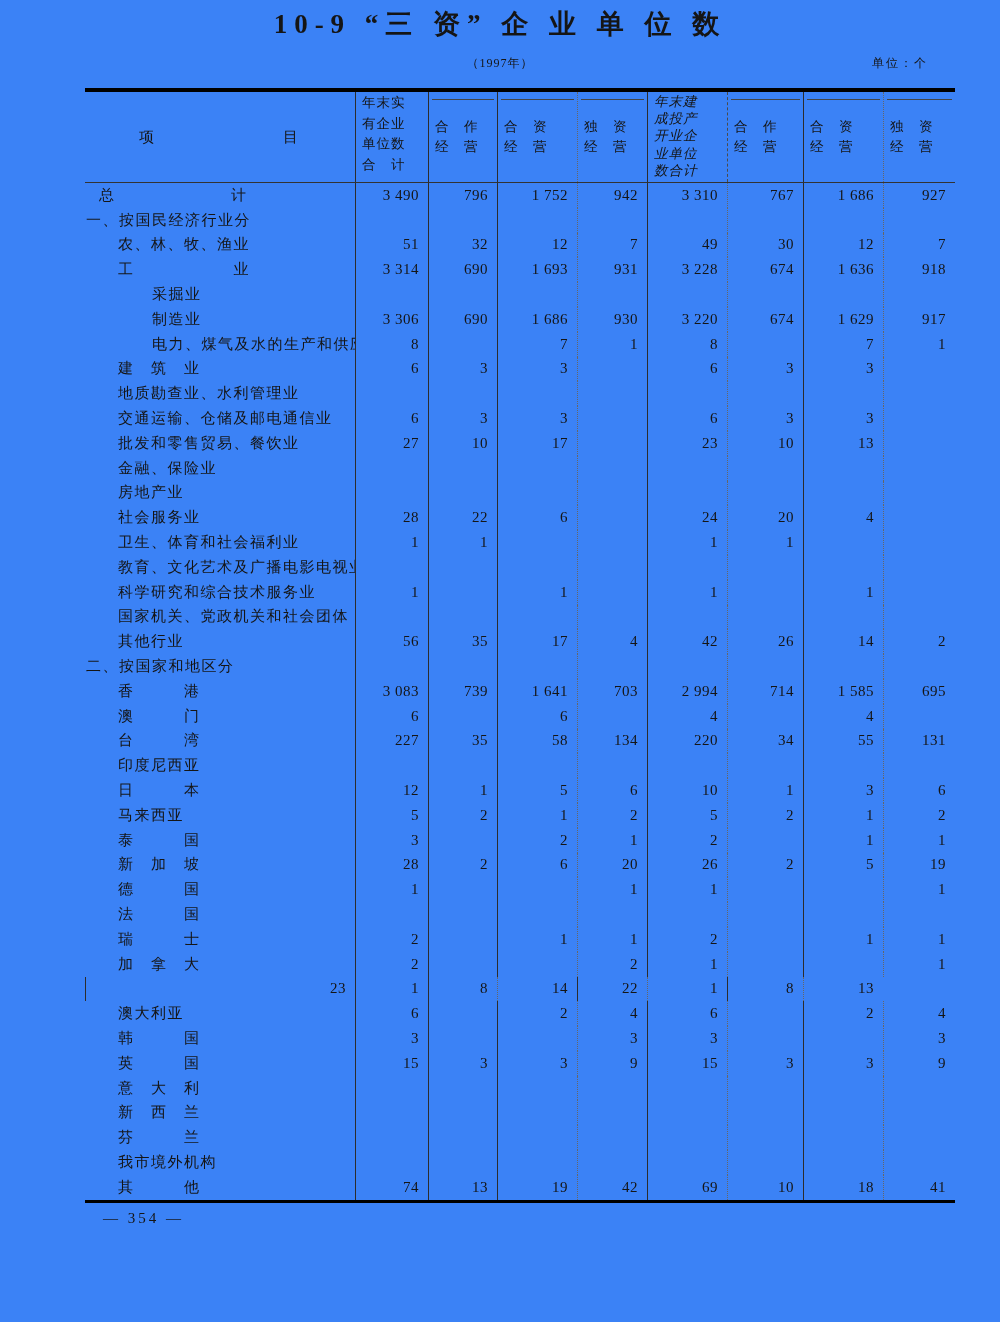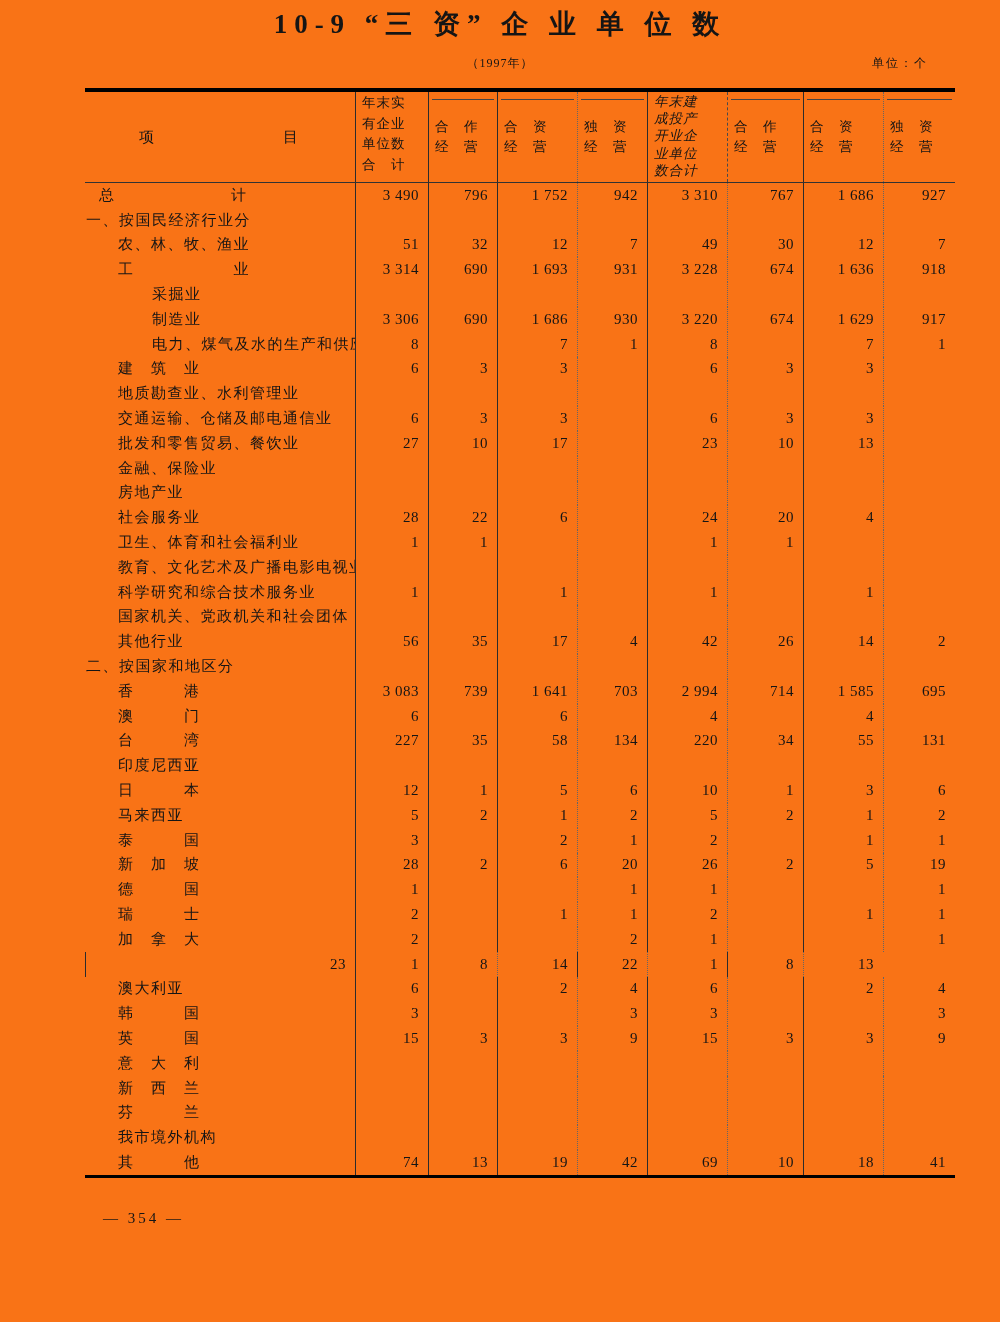--- a/index.html
+++ b/index.html
@@ -1,19 +1,19 @@
 <!DOCTYPE html>
 <html><head>
 <meta charset="utf-8">
 <style>
   html,body{margin:0;padding:0;background:#e8e8e8;}
   .page{
     position:relative;
     width:1000px;height:1322px;
-    background:#f97316;
+    background:#3b82f6;
     font-family:"Liberation Serif","DejaVu Serif",serif;
     color:#151515;
     overflow:hidden;
   }
   .title{
     position:absolute;top:6px;left:0;width:100%;
     text-align:center;
     font-size:27px;font-weight:bold;
     letter-spacing:7px;
     white-space:pre;
@@ -446,20 +446,31 @@
     <div class="cell num b-sol">1</div>
     <div class="cell num b-sol"></div>
     <div class="cell num b-sol"></div>
     <div class="cell num b-dot">1</div>
     <div class="cell num b-sol">1</div>
     <div class="cell num b-dot"></div>
     <div class="cell num b-sol"></div>
     <div class="cell num b-dot">1</div>
   </div>
 
+  <div class="row grid">
+    <div class="cell item lv2">法　　　国</div>
+    <div class="cell num b-sol"></div>
+    <div class="cell num b-sol"></div>
+    <div class="cell num b-sol"></div>
+    <div class="cell num b-dot"></div>
+    <div class="cell num b-sol"></div>
+    <div class="cell num b-dot"></div>
+    <div class="cell num b-sol"></div>
+    <div class="cell num b-dot"></div>
+  </div>
 
   <div class="row grid">
     <div class="cell item lv2">瑞　　　士</div>
     <div class="cell num b-sol">2</div>
     <div class="cell num b-sol"></div>
     <div class="cell num b-sol">1</div>
     <div class="cell num b-dot">1</div>
     <div class="cell num b-sol">2</div>
     <div class="cell num b-dot"></div>
     <div class="cell num b-sol">1</div>

